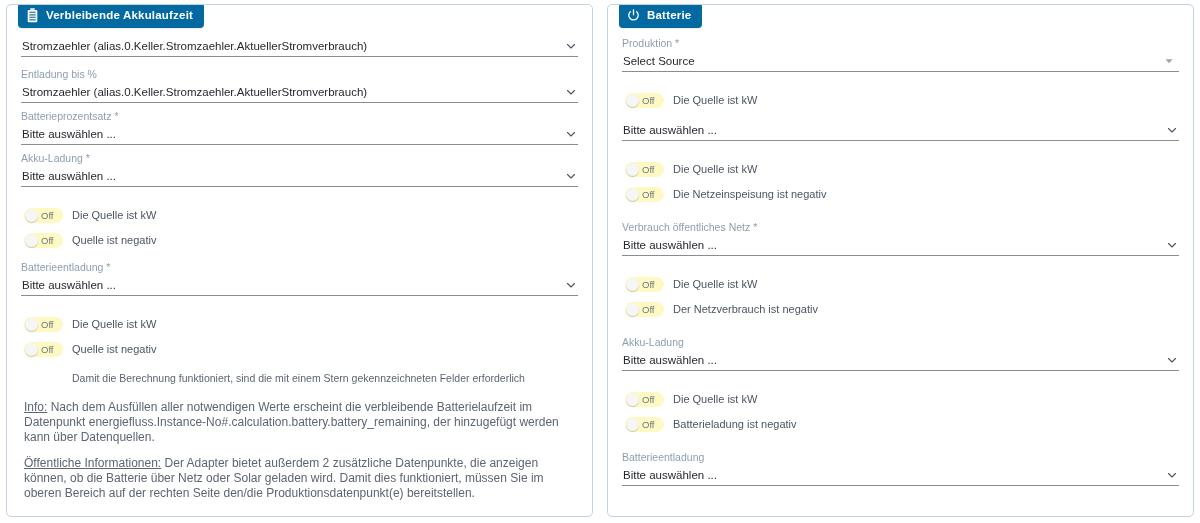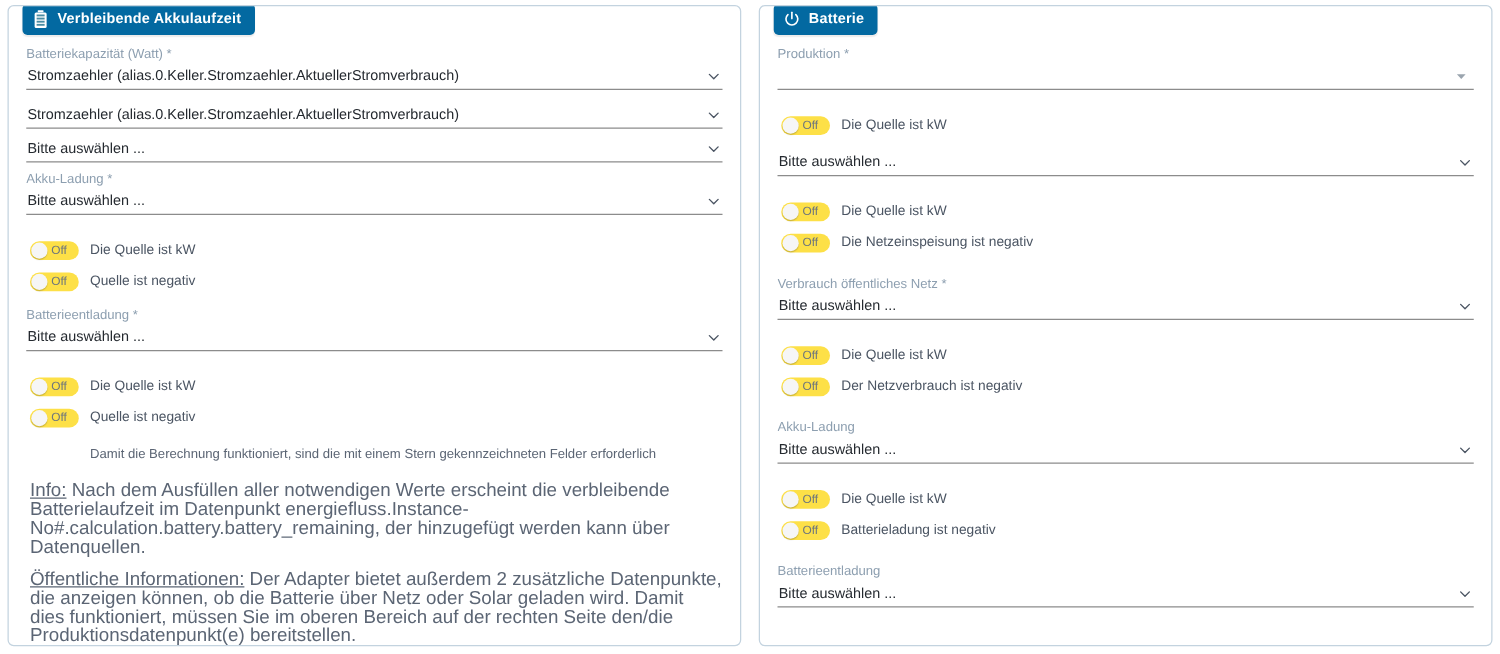--- a/index.html
+++ b/index.html
@@ -126,21 +126,21 @@
     height: 16px;
     margin: 9px 0 9px 3px;
   }
   .toggle {
     position: relative;
     display: inline-flex;
     align-items: center;
     width: 39px;
     height: 15px;
     border-radius: 9px;
-    background: #fde047;
+    background: #fef9c3;
     flex: none;
   }
   .toggle .knob {
     position: absolute;
     left: 1px;
     top: 1px;
     width: 13px;
     height: 13px;
     border-radius: 50%;
     background: #f6f6f6;
@@ -164,21 +164,21 @@
   .note {
     font-size: 10.5px;
     color: #5b6574;
     line-height: 15px;
     margin: 14px 0 0 3px;
     padding-left: 48px;
   }
   .note-block { margin: 14px 0 0 3px; }
   .note-block p {
     margin: 0;
-    font-size: 15px;
+    font-size: 12px;
     color: #5b6574;
     line-height: 15px;
   }
   .note-block p + p.spaced { margin-top: 11px; }
 
   .spacer-sm { height: 4px; }
   .spacer-md { height: 10px; }
 </style>
 </head>
 <body>
@@ -196,45 +196,46 @@
           <rect x="2.3" y="8.6" width="6.4" height="1.5" fill="#4a8ca3"></rect>
           <rect x="2.3" y="11.1" width="6.4" height="1.5" fill="#4a8ca3"></rect>
         </svg>
       </span>
       <span>Verbleibende Akkulaufzeit</span>
     </div>
 
     <div class="panel-body">
 
       <div class="field">
-        <label class="field-label">Batteriekapazität (Watt) *</label>
         <div class="select-wrap">
           <span class="select-value">Stromzaehler (alias.0.Keller.Stromzaehler.AktuellerStromverbrauch)</span>
           <span class="chevron">
             <svg width="12" height="12" viewBox="0 0 12 12">
                 <path d="M2.5 4.5 L6 8 L9.5 4.5" stroke="currentColor" stroke-width="1.1" fill="none" stroke-linecap="round" stroke-linejoin="round"></path>
               </svg>
           </span>
         </div>
       </div>
 
       <div class="spacer-sm"></div>
 
       <div class="field">
+        <label class="field-label">Entladung bis %</label>
         <div class="select-wrap">
           <span class="select-value">Stromzaehler (alias.0.Keller.Stromzaehler.AktuellerStromverbrauch)</span>
           <span class="chevron">
             <svg width="12" height="12" viewBox="0 0 12 12">
                 <path d="M2.5 4.5 L6 8 L9.5 4.5" stroke="currentColor" stroke-width="1.1" fill="none" stroke-linecap="round" stroke-linejoin="round"></path>
               </svg>
           </span>
         </div>
       </div>
 
       <div class="field">
+        <label class="field-label">Batterieprozentsatz *</label>
         <div class="select-wrap">
           <span class="select-value">Bitte auswählen ...</span>
           <span class="chevron">
             <svg width="12" height="12" viewBox="0 0 12 12">
                 <path d="M2.5 4.5 L6 8 L9.5 4.5" stroke="currentColor" stroke-width="1.1" fill="none" stroke-linecap="round" stroke-linejoin="round"></path>
               </svg>
           </span>
         </div>
       </div>
 
@@ -317,20 +318,21 @@
         </svg>
       </span>
       <span>Batterie</span>
     </div>
 
     <div class="panel-body">
 
       <div class="field">
         <label class="field-label">Produktion *</label>
         <div class="select-wrap">
+          <span class="select-value">Select Source</span>
           <span class="chevron solid">
             <svg width="10" height="10" viewBox="0 0 10 10">
                 <path d="M1.5 3.3 L8.5 3.3 L5 7.2 Z" fill="currentColor"></path>
               </svg>
           </span>
         </div>
       </div>
 
       <div class="spacer-sm"></div>
 

